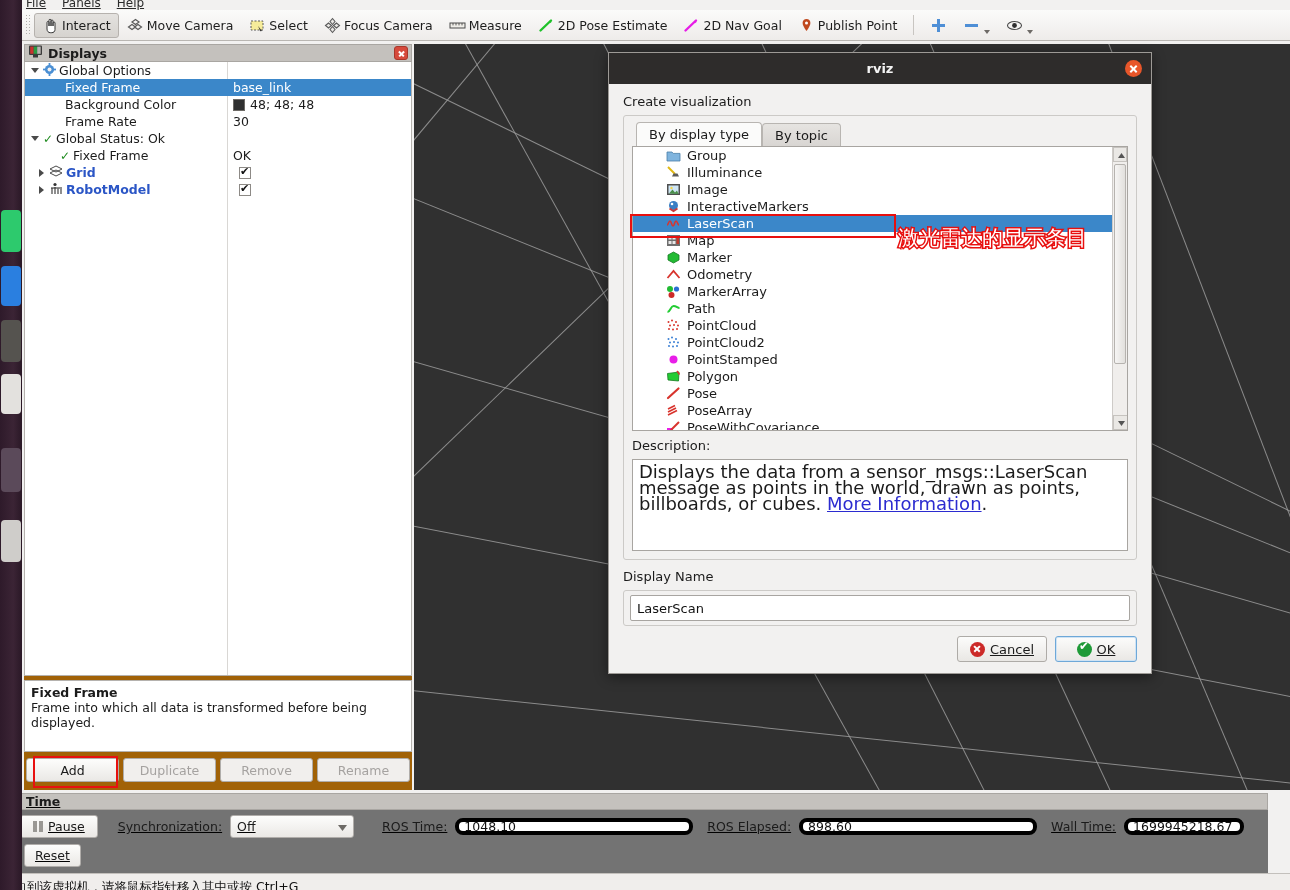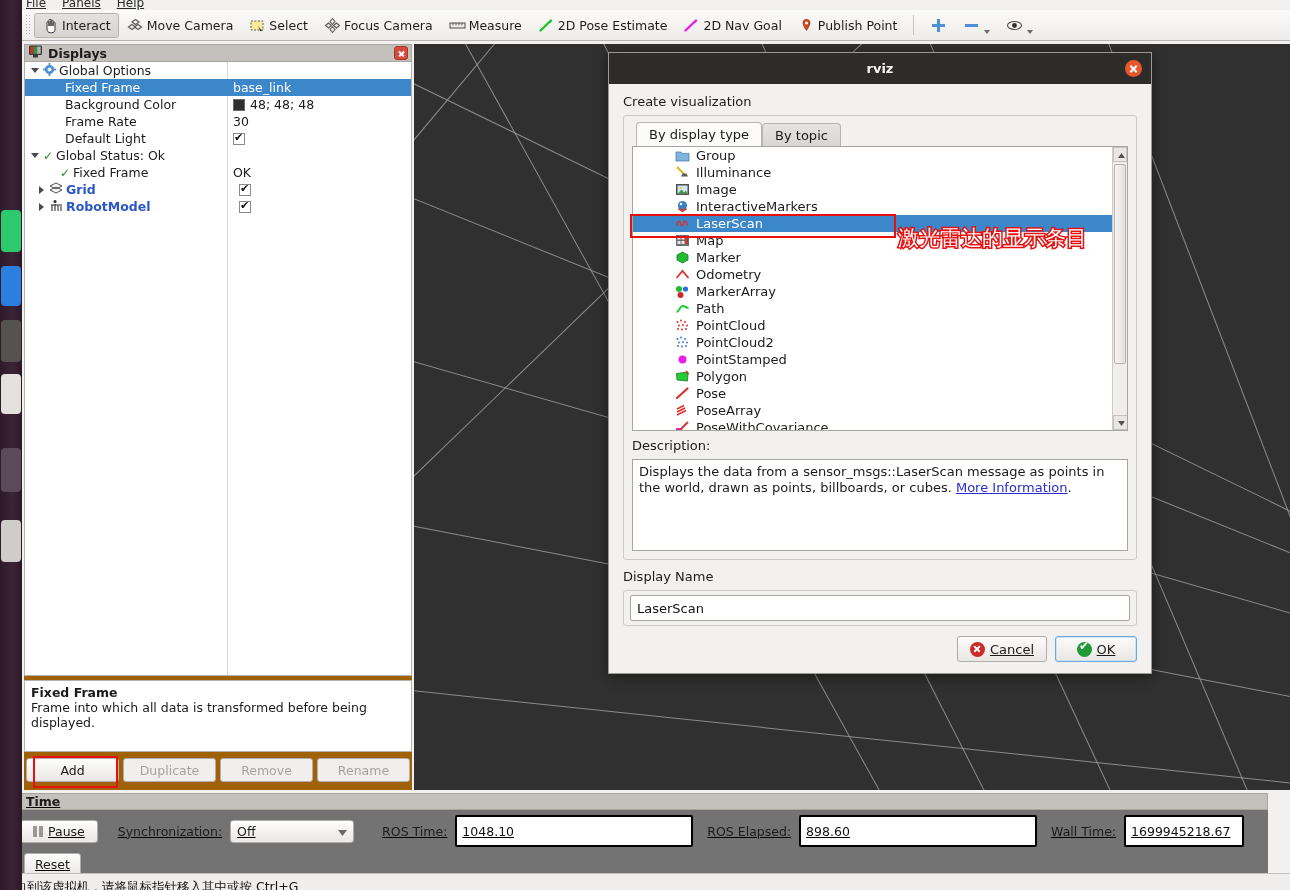--- a/index.html
+++ b/index.html
@@ -191,39 +191,39 @@
     display: flex; align-items: center; background: linear-gradient(to bottom,#e6e4e1,#d8d5d2);
   }
   .tab.active { background: #fbfbfa; height: 24px; }
 
   .listbox {
     height: 285px; background: #ffffff; border: 1px solid #a8a5a1;
     position: relative; overflow: hidden;
   }
   .lrow {
     height: 17px; display: flex; align-items: center; gap: 6px;
-    padding-left: 42px; font-size: 13px; color: #1b1b1b; white-space: nowrap;
+    padding-left: 33px; font-size: 13px; color: #1b1b1b; white-space: nowrap;
   }
   .lrow.sel { background: #3b87c9; color: #ffffff; }
   .licon { width: 15px; height: 15px; flex: none; position: relative; }
 
   .vscroll {
     position: absolute; right: 0; top: 0; width: 15px; height: 100%;
     background: #f0eeec; border-left: 1px solid #cecbc8;
   }
   .vs-btn { height: 15px; position: relative; background: #eae8e5; border: 1px solid #c6c3bf;}
   .vs-btn .tri { position:absolute; left:4px; }
   .vs-thumb {
     position: absolute; left: 1px; width: 12px; background: linear-gradient(to right,#f6f5f4,#e2e0dd);
     border: 1px solid #b6b3af; border-radius: 2px;
   }
 
   .descbox {
     height: 92px; background: #ffffff; border: 1px solid #a8a5a1;
-    padding: 4px 6px; font-size: 13px; line-height: 16px; color: #1b1b1b;
+    padding: 4px 6px; font-size: 18px; line-height: 16px; color: #1b1b1b;
   }
   .descbox a { color: #2b2bd0; text-decoration: underline; }
 
   .textinput {
     height: 26px; background: #ffffff; border: 1px solid #a8a5a1; border-radius: 2px;
     display: flex; align-items: center; padding: 0 6px; font-size: 13px; color: #111;
   }
 
   .dlg-footer { display: flex; justify-content: flex-end; gap: 8px; padding: 10px 14px 0 14px; }
   .dbtn2 {
@@ -273,21 +273,21 @@
     display: flex; align-items: center; gap: 4px; font-size: 12.5px; color:#1b1b1b;
   }
   .tp-combo {
     height: 23px; width: 124px; border: 1px solid #b0adaa; border-radius: 3px;
     background: linear-gradient(to bottom,#fdfdfc,#eae8e5);
     display: flex; align-items: center; padding: 0 6px; font-size: 12.5px; color:#1b1b1b;
     position: relative;
   }
   .tp-combo .cv { flex: 1; }
   .tp-field {
-    height: 32px; border: 2px solid #000000; background: #fff; border-radius: 2px;
+    height: 17px; border: 4px solid #000000; background: #fff; border-radius: 8px;
     display: flex; align-items: center; padding: 0 5px; font-size: 12.5px; color: #111;
   }
   .pause-ic { width: 11px; height: 11px; position: relative; display:inline-block;}
   .pause-ic span { position:absolute; top:0; width:4px; height:11px; background:#9a9894; }
 
   .statusbar {
     position: absolute; left: 0; top: 873px; width: 1290px; height: 17px;
     background: #f0eeec; border-top: 1px solid #c3c0bc;
     font-size: 12.5px; color: #111; overflow: hidden;
     display: flex; align-items: center;
@@ -512,30 +512,20 @@
 
         <div class="trow">
           <div class="tname">
               <span class="indent"></span>
               <span class="indent"></span>
             <span>Frame Rate</span>
           </div>
           <div class="tval">30</div>
         </div>
 
-        <div class="trow">
-          <div class="tname">
-              <span class="indent"></span>
-              <span class="indent"></span>
-            <span>Default Light</span>
-          </div>
-          <div class="tval">
-            <span class="cbox on"></span>
-          </div>
-        </div>
 
         <div class="trow">
           <div class="tname">
             <span class="arrow-d"></span>
             <span class="chk">✓</span>
             <span>Global Status: Ok</span>
           </div>
           <div class="tval"></div>
         </div>
 

